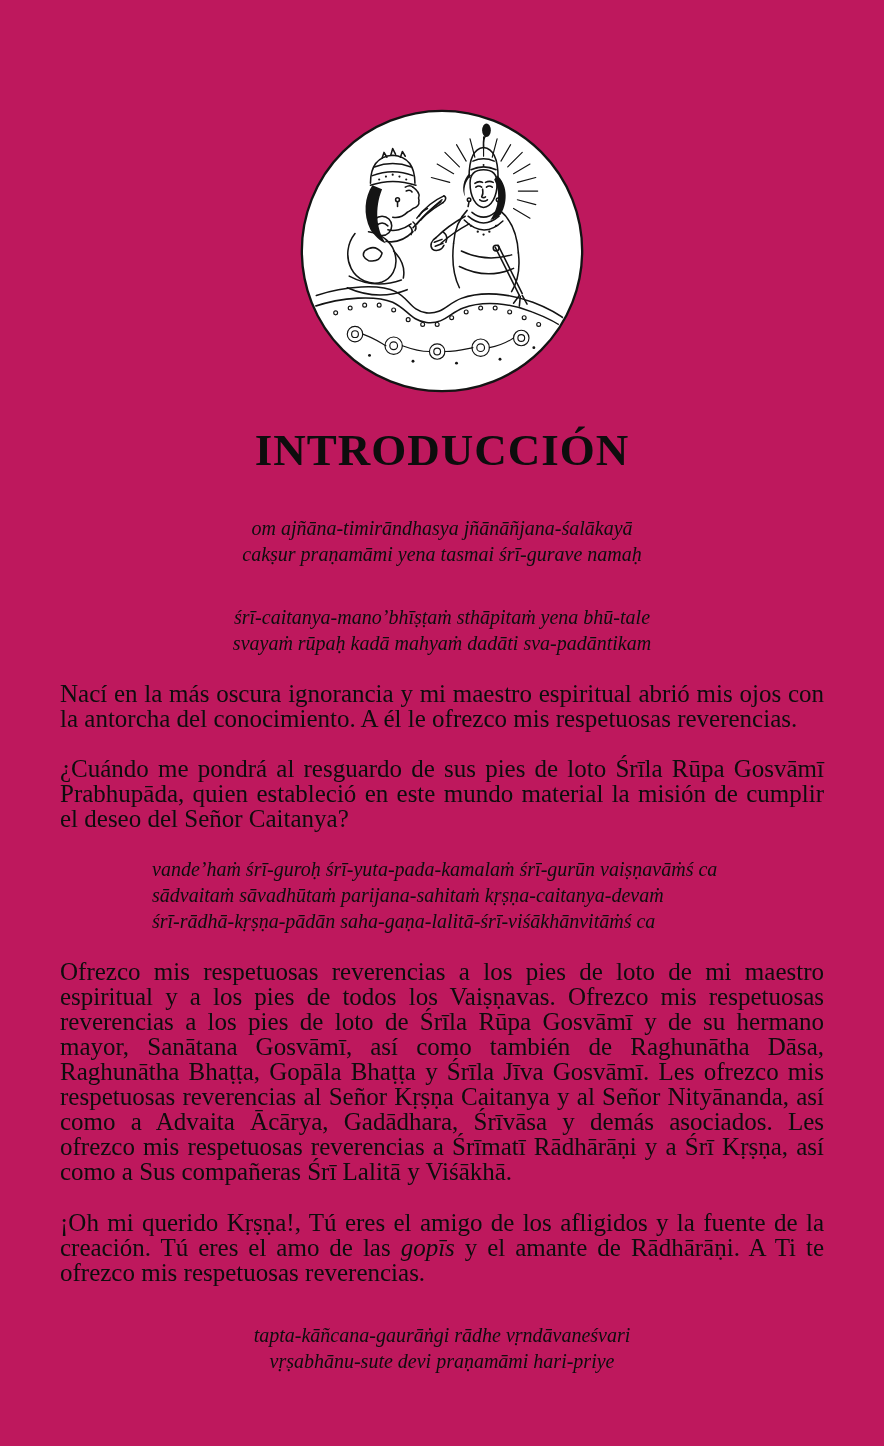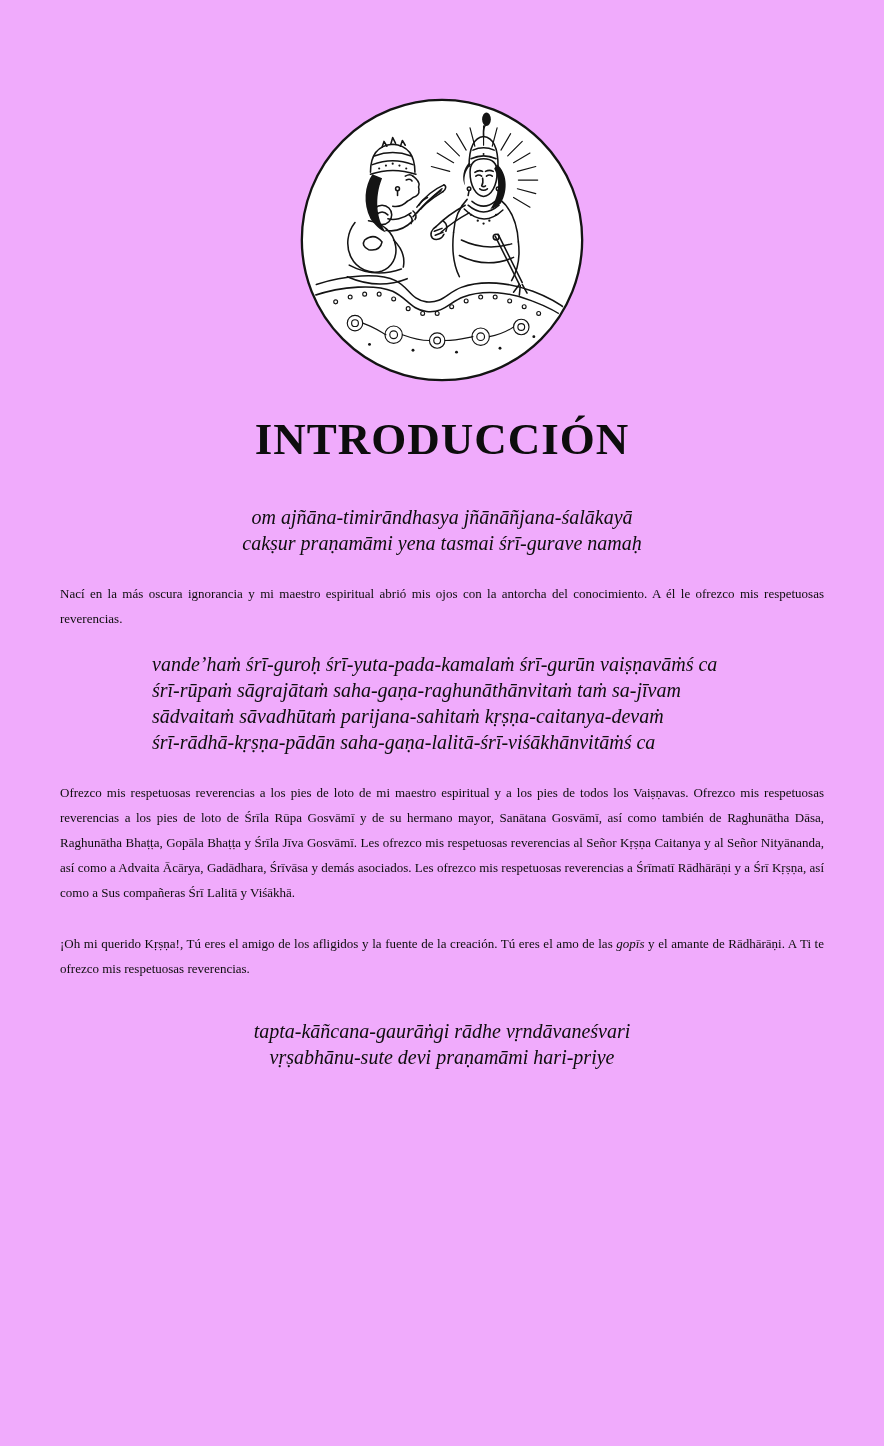--- a/index.html
+++ b/index.html
@@ -1,25 +1,25 @@
 <!DOCTYPE html>
 <html><head>
 <meta charset="utf-8">
 <style>
   html, body { margin: 0; padding: 0; background: #e8e8e8; }
   .page {
     position: relative;
     width: 884px;
     height: 1446px;
     margin: 0 auto;
-    background: #f0abfc;
+    background: #be185d;
     color: #0d0d0d;
     font-family: "Liberation Serif", "DejaVu Serif", serif;
     box-sizing: border-box;
-    padding: 0 60px;
+    padding: 11px 60px;
     overflow: hidden;
   }
   .illustration-wrap {
     width: 290px;
     height: 290px;
     margin: 95px auto 0 auto;
   }
   .page-title {
     margin-top: 26px;
     text-align: center;
@@ -35,21 +35,21 @@
     text-align: center;
     margin-top: 37px;
   }
   .verse-line { white-space: nowrap; }
   .verse.indented {
     text-align: left;
     margin-left: 92px;
     margin-top: 20px;
   }
   .para {
-    font-size: 13px;
+    font-size: 25px;
     line-height: 25px;
     text-align: justify;
     margin-top: 25px;
   }
   .para.tight { margin-top: 26px; }
   .verse.tail { }
   .em { font-style: italic; }
   svg .ink { stroke: #141414; fill: none; stroke-width: 1.6; stroke-linecap: round; stroke-linejoin: round; }
   svg .thin { stroke-width: 1.2; }
   svg .dark { fill: #141414; stroke: none; }
@@ -219,27 +219,31 @@
     </svg>
   </div>
 
   <h1 class="page-title">INTRODUCCIÓN</h1>
 
   <div class="verse">
     <div class="verse-line">om ajñāna-timirāndhasya jñānāñjana-śalākayā</div>
     <div class="verse-line">cakṣur praṇamāmi yena tasmai śrī-gurave namaḥ</div>
   </div>
 
+  <div class="verse">
+    <div class="verse-line">śrī-caitanya-mano’bhīṣṭaṁ sthāpitaṁ yena bhū-tale</div>
+    <div class="verse-line">svayaṁ rūpaḥ kadā mahyaṁ dadāti sva-padāntikam</div>
+  </div>
 
   <p class="para">Nací en la más oscura ignorancia y mi maestro espiritual abrió mis ojos con la antorcha del conocimiento. A él le ofrezco mis respetuosas reverencias.</p>
 
+  <p class="para">¿Cuándo me pondrá al resguardo de sus pies de loto Śrīla Rūpa Gosvāmī Prabhupāda, quien estableció en este mundo material la misión de cumplir el deseo del Señor Caitanya?</p>
 
   <div class="verse indented">
     <div class="verse-line">vande’haṁ śrī-guroḥ śrī-yuta-pada-kamalaṁ śrī-gurūn vaiṣṇavāṁś ca</div>
-    <div class="verse-line">śrī-rūpaṁ sāgrajātaṁ saha-gaṇa-raghunāthānvitaṁ taṁ sa-jīvam</div>
     <div class="verse-line">sādvaitaṁ sāvadhūtaṁ parijana-sahitaṁ kṛṣṇa-caitanya-devaṁ</div>
     <div class="verse-line">śrī-rādhā-kṛṣṇa-pādān saha-gaṇa-lalitā-śrī-viśākhānvitāṁś ca</div>
   </div>
 
   <p class="para">Ofrezco mis respetuosas reverencias a los pies de loto de mi maestro espiritual y a los pies de todos los Vaiṣṇavas. Ofrezco mis respetuosas reverencias a los pies de loto de Śrīla Rūpa Gosvāmī y de su hermano mayor, Sanātana Gosvāmī, así como también de Raghunātha Dāsa, Raghunātha Bhaṭṭa, Gopāla Bhaṭṭa y Śrīla Jīva Gosvāmī. Les ofrezco mis respetuosas reverencias al Señor Kṛṣṇa Caitanya y al Señor Nityānanda, así como a Advaita Ācārya, Gadādhara, Śrīvāsa y demás asociados. Les ofrezco mis respetuosas reverencias a Śrīmatī Rādhārāṇi y a Śrī Kṛṣṇa, así como a Sus compañeras Śrī Lalitā y Viśākhā.</p>
 
 
   <p class="para tight"><span>¡Oh mi querido Kṛṣṇa!, Tú eres el amigo de los afligidos y la fuente de la creación. Tú eres el amo de las </span><span class="em">gopīs</span><span> y el amante de Rādhārāṇi. A Ti te ofrezco mis respetuosas reverencias.</span></p>
 
   <div class="verse tail">

